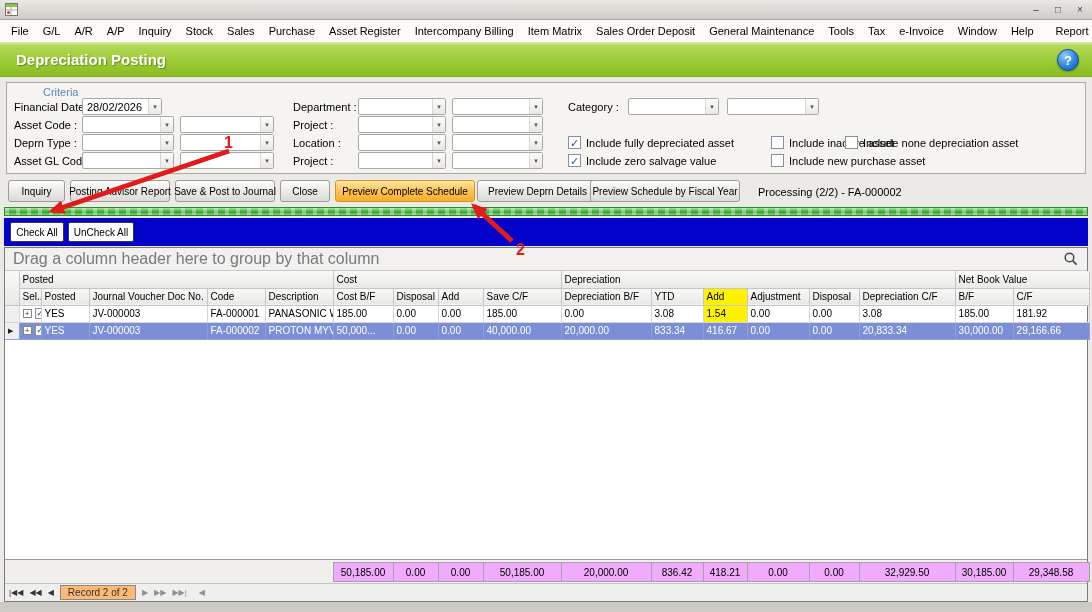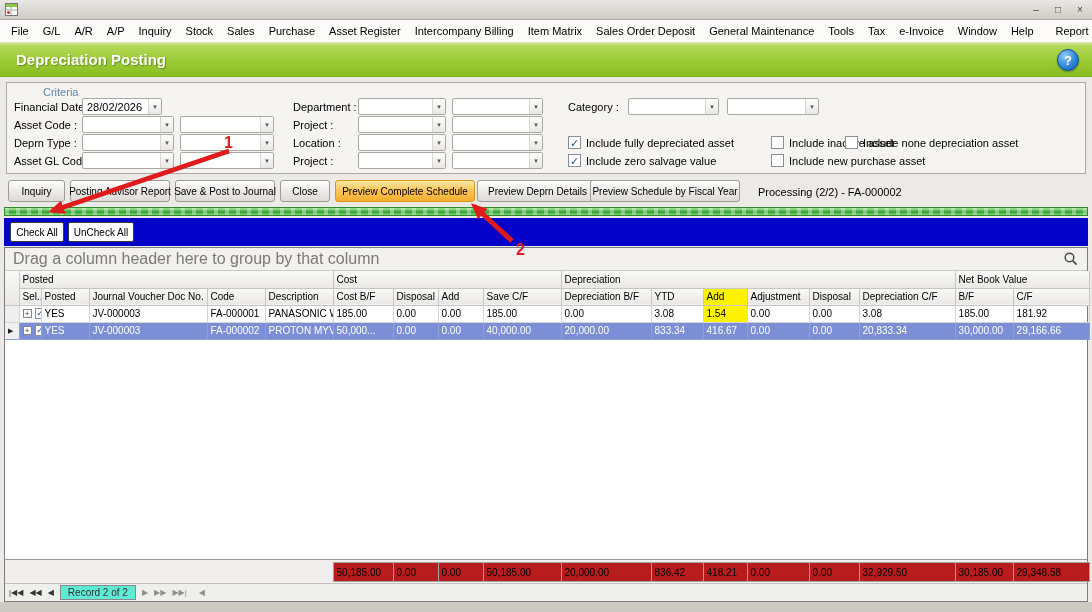--- a/index.html
+++ b/index.html
@@ -80,26 +80,26 @@
   tr.sel td{background:#7C8FD6;color:#fff;border-right:1px solid #8DA0DE;border-bottom:1px solid #8DA0DE;}
   tr.sel td.ind{background:#EFEFEF;color:#222;}
   .expand{display:inline-block;width:9px;height:9px;border:1px solid #848484;background:#fff;
     font-size:8px;line-height:7px;text-align:center;color:#333;vertical-align:middle;margin-right:3px;}
   .rowcb{display:inline-block;width:11px;height:11px;border:1px solid #8B9097;background:#fff;
     font-size:9px;line-height:9px;text-align:center;color:#21539C;font-weight:bold;vertical-align:middle;}
   .filler{flex:1;background:#fff;}
   .sumstrip{height:24px;background:#F0EFED;border-top:1px solid #9A9A9A;padding-top:2px;}
   table.sum{border-collapse:collapse;table-layout:fixed;width:1082px;font-size:10px;}
   table.sum td{height:19px;padding:0 3px;white-space:nowrap;overflow:hidden;}
-  table.sum td.box{border:1px solid #A3A3A3;background:#b91c1c;text-align:left;}
+  table.sum td.box{border:1px solid #A3A3A3;background:#f0abfc;text-align:center;}
   .navrow{height:18px;background:#EFEFED;border-top:1px solid #C2C2C2;display:flex;
     align-items:center;padding:0 4px;gap:6px;font-size:8px;color:#333;}
   .navrow .vcr{cursor:default;}
   .navrow .vcr.dis{color:#8F8F8F;}
-  .navrow .reclabel{font-size:10px;background:#5eead4;border:1px solid #8A8A8A;padding:1px 7px;}
+  .navrow .reclabel{font-size:10px;background:#fdba74;border:1px solid #8A8A8A;padding:1px 7px;}
   .bottomstrip{position:absolute;left:0;top:602px;width:1092px;height:10px;background:#CDC9C3;}
   .overlay{position:absolute;left:0;top:0;z-index:60;pointer-events:none;}
 </style>
 </head>
 <body>
 
 <div class="titlebar">
   <svg width="13" height="13">
     <rect x="0.5" y="0.5" width="12" height="12" fill="#fff" stroke="#777"></rect>
     <rect x="1" y="1" width="11" height="3" fill="#8CC63F"></rect>

